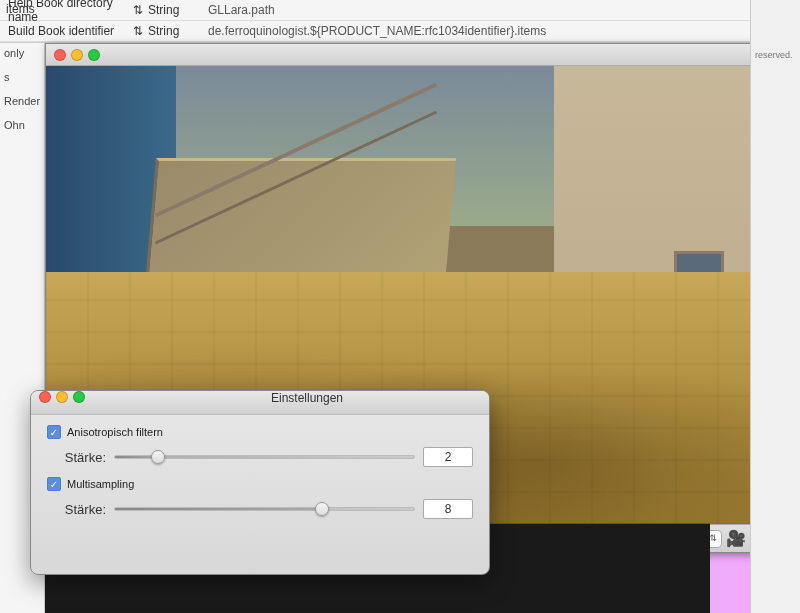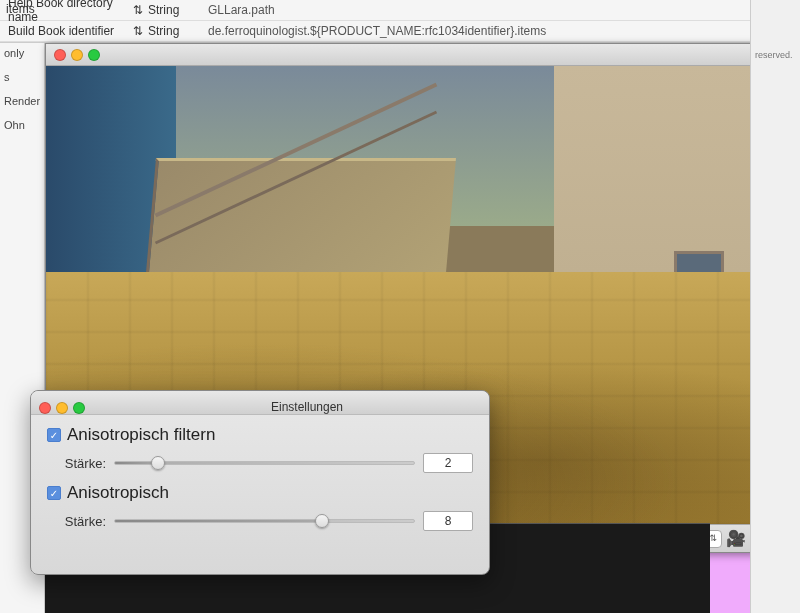--- a/index.html
+++ b/index.html
@@ -305,21 +305,21 @@
       border-radius: 8px;
       box-shadow: 0 8px 24px rgba(0,0,0,0.4);
     }
 
     .dialog-titlebar {
       height: 24px;
       background: linear-gradient(to bottom, #e8e8e8, #d0d0d0);
       border-bottom: 1px solid #bbb;
       border-radius: 8px 8px 0 0;
       display: flex;
-      align-items: flex-end;
+      align-items: flex-start;
       padding: 0 8px;
       position: relative;
       gap: 40px;
     }
 
     .dialog-title {
       flex: 1;
       text-align: center;
       font-size: 12px;
       color: #333;
@@ -345,21 +345,21 @@
       border-radius: 2px;
       display: flex;
       align-items: center;
       justify-content: center;
       color: white;
       font-size: 10px;
       flex-shrink: 0;
     }
 
     .checkbox-label {
-      font-size: 17px;
+      font-size: 11px;
       color: #222;
       text-align: right;
     }
 
     .slider-row {
       display: flex;
       align-items: center;
       gap: 8px;
       margin-bottom: 10px;
       padding-left: 4px;
@@ -511,21 +511,21 @@
       <span class="slider-label">Stärke:</span>
       <div class="slider-track">
         <div class="slider-track-inner" style="width: 15%;"></div>
         <div class="slider-thumb" style="left: 12%;"></div>
       </div>
       <div class="slider-value-box">2</div>
     </div>
 
     <div class="checkbox-row">
       <div class="checkbox">✓</div>
-      <span class="checkbox-label">Anisotropisch</span>
+      <span class="checkbox-label">Multisampling</span>
     </div>
 
     <div class="slider-row">
       <span class="slider-label">Stärke:</span>
       <div class="slider-track">
         <div class="slider-track-inner" style="width: 70%;"></div>
         <div class="slider-thumb" style="left: 67%;"></div>
       </div>
       <div class="slider-value-box">8</div>
     </div>

